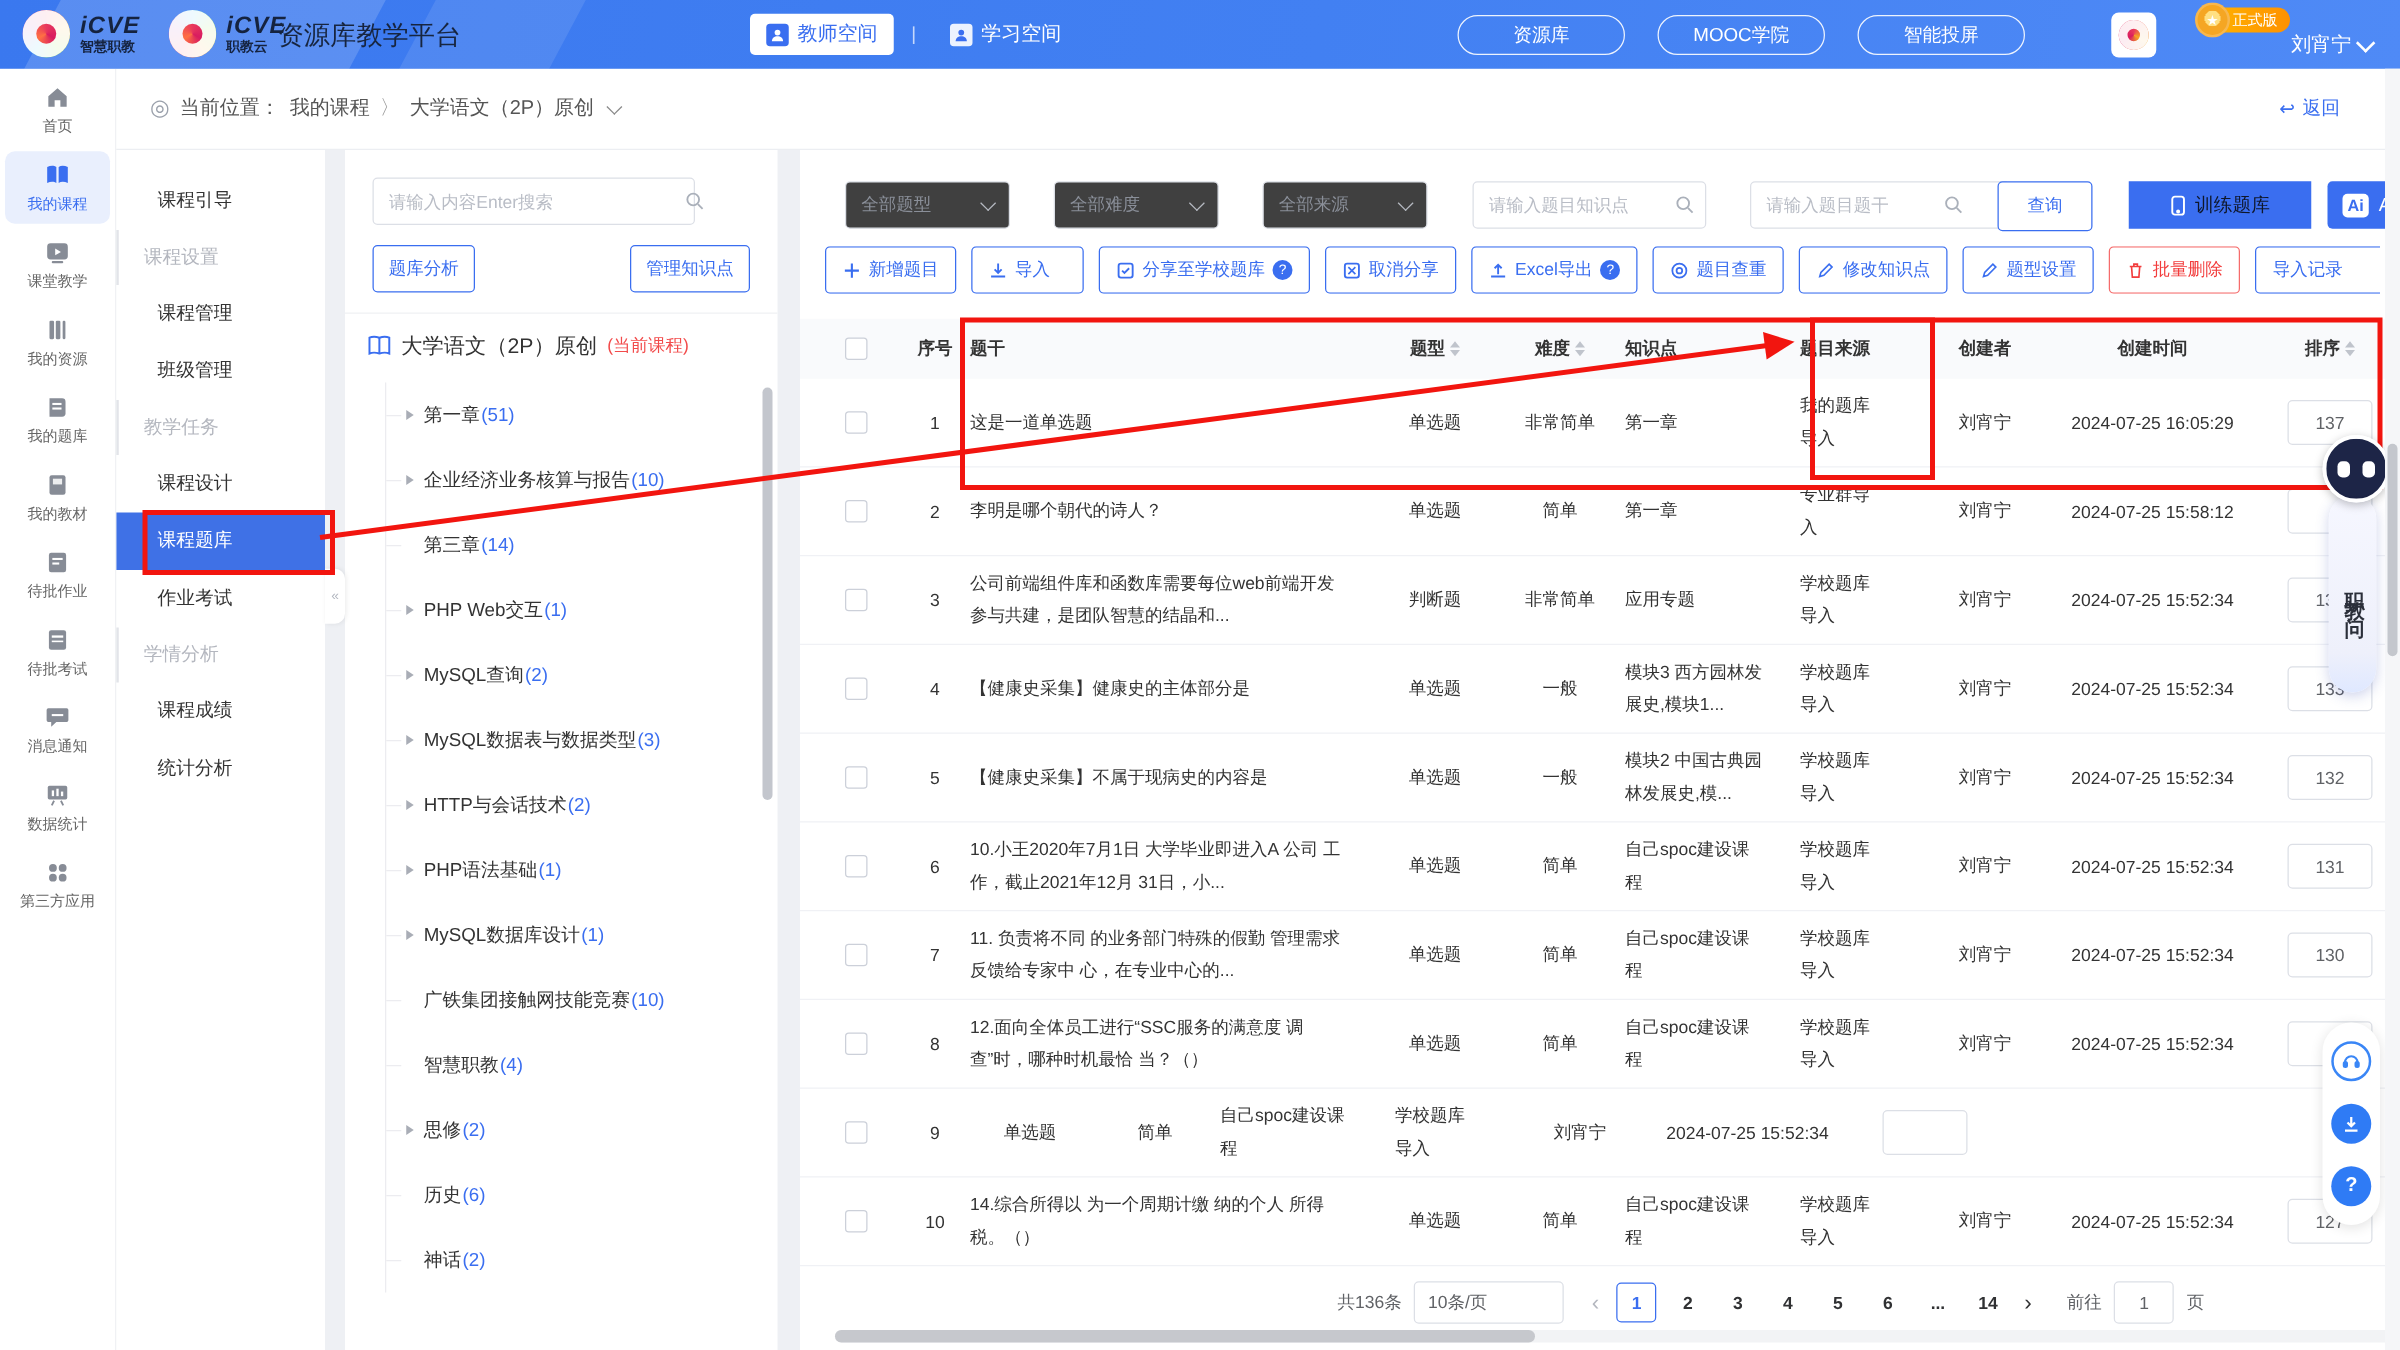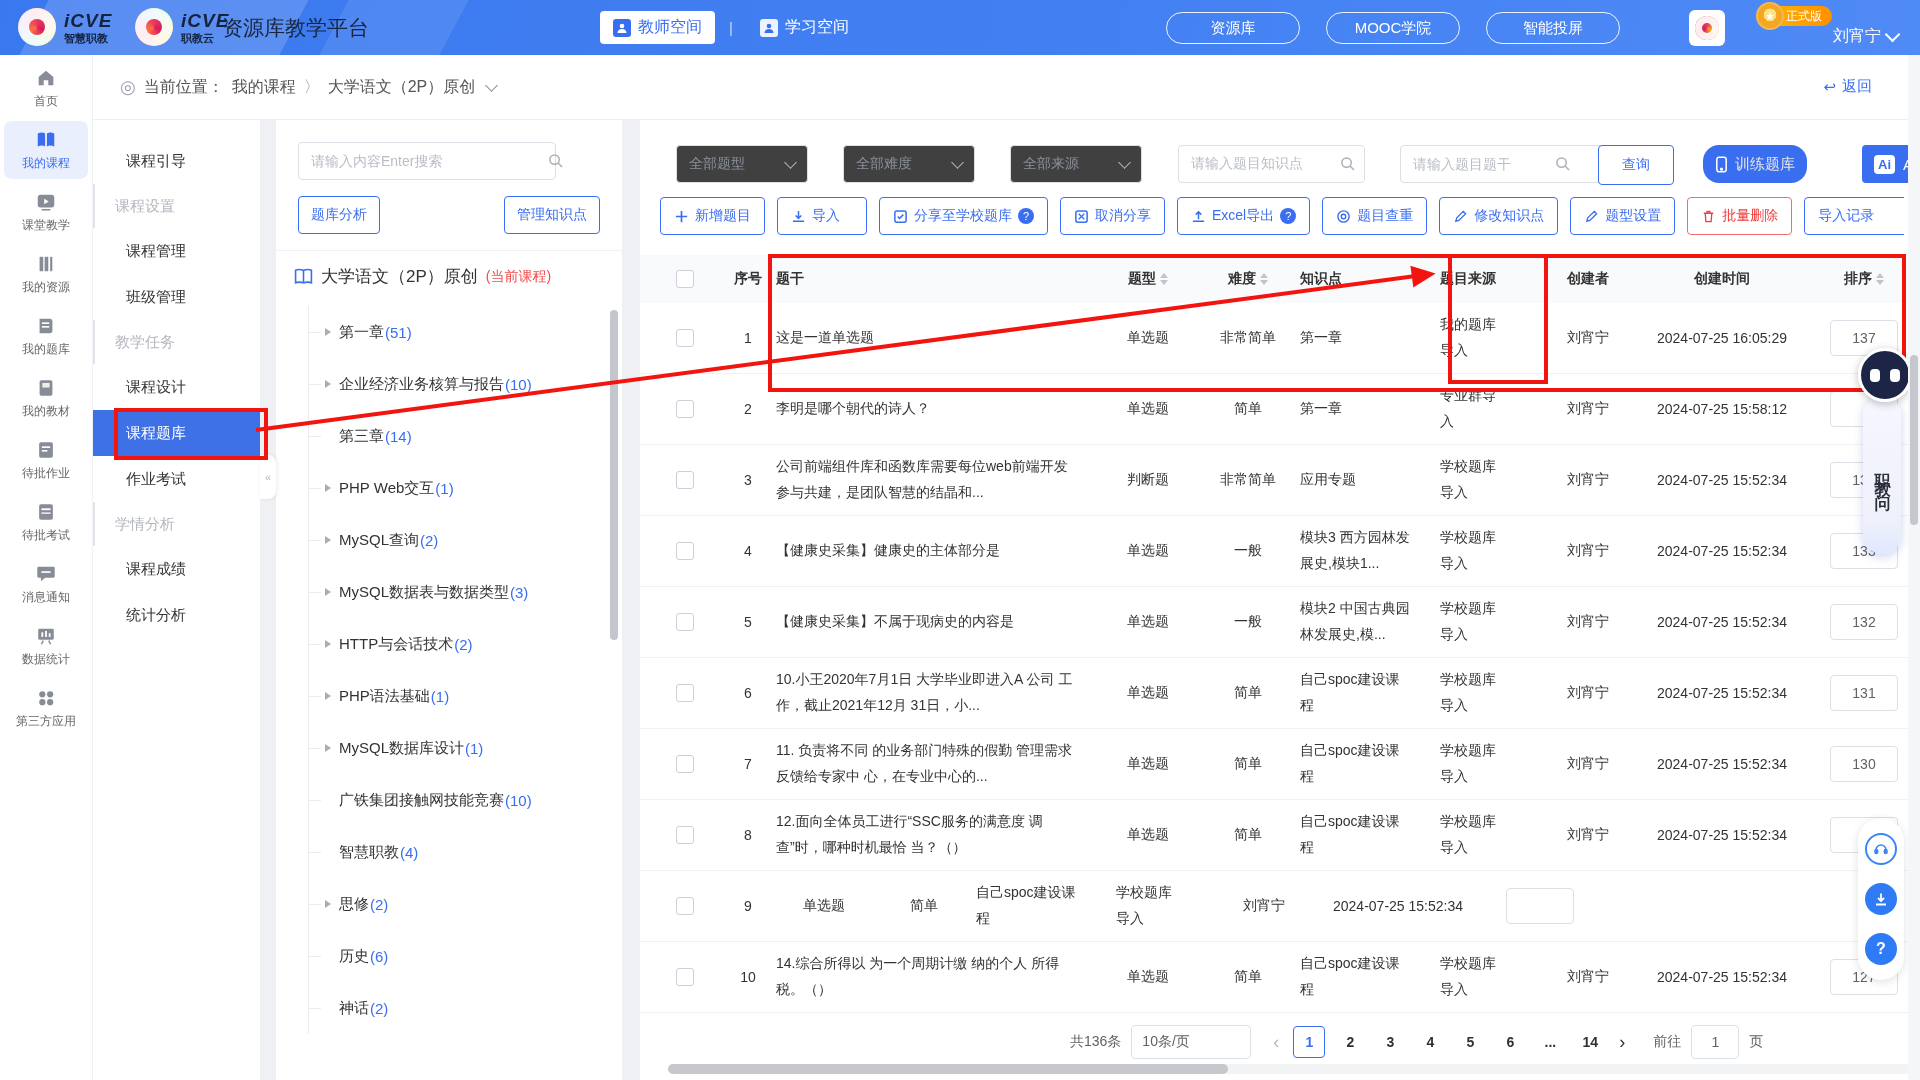--- a/index.html
+++ b/index.html
@@ -99,22 +99,22 @@
   .fsel{position:absolute;height:38px;border:1px solid #dcdfe6;border-radius:4px;background:#404040;
        display:flex;align-items:center;justify-content:space-between;padding:0 12px;font-size:14px;color:#8a8f99;
        box-sizing:border-box;cursor:pointer}
   .fsel .dchev2{width:8px;height:8px;border-right:1.6px solid #b6bac2;border-bottom:1.6px solid #b6bac2;transform:rotate(45deg);margin-top:-3px}
   .finp{position:absolute;height:38px;border:1px solid #dcdfe6;border-radius:4px;font-size:14px;color:#333;
        padding:0 30px 0 12px;box-sizing:border-box;outline:none}
   .finp::placeholder{color:#b9bdc6}
   .mag{color:#aab0ba}
   .qbtn{position:absolute;left:958px;top:25px;width:74px;height:38px;border:1px solid #3a6ef0;border-radius:4px;
        background:#fff;color:#3a6ef0;font-size:14px;display:flex;align-items:center;justify-content:center;cursor:pointer}
-  .trainbtn{position:absolute;left:1063px;top:25px;width:104px;height:38px;background:#3a6ef0;border-radius:16px;
-       color:#e5e5e5;font-size:15px;display:flex;align-items:center;justify-content:center;gap:7px;cursor:pointer}
+  .trainbtn{position:absolute;left:1063px;top:25px;width:146px;height:38px;background:#3a6ef0;border-radius:0;
+       color:#0f172a;font-size:15px;display:flex;align-items:center;justify-content:center;gap:7px;cursor:pointer}
   .aibtn{position:absolute;left:1222px;top:25px;width:110px;height:38px;background:#3a6ef0;border-radius:4px;
        color:#fff;font-size:15px;display:flex;align-items:center;gap:8px;padding-left:12px;cursor:pointer}
   .aibadge{background:#fff;color:#3a6ef0;font-weight:bold;font-size:13px;border-radius:4px;padding:2px 4px}
 
   .tools{position:absolute;left:20px;top:77px;width:1244px;display:flex;gap:12px;white-space:nowrap;overflow:hidden}
   .tbtn{flex:none;height:36px;border:1px solid #3a6ef0;border-radius:4px;background:#fff;color:#3a6ef0;
        font-size:14px;display:flex;align-items:center;gap:6px;padding:0 13px;cursor:pointer}
   .tbtn.red{border-color:#f56c6c;color:#f23c3c}
   .tbtn svg{width:15px;height:15px}
   .qmark{width:16px;height:16px;border-radius:50%;background:#3a6ef0;color:#fff;font-size:11px;
@@ -471,21 +471,21 @@
       <span class="dchev2"></span>
   </div>
   <div class="fsel" style="left:203px;top:25px;width:132px">
     <span>全部难度</span>
       <span class="dchev2"></span>
   </div>
   <div class="fsel" style="left:370px;top:25px;width:132px">
     <span>全部来源</span>
       <span class="dchev2"></span>
   </div>
-  <input class="finp" style="left: 538px; top: 25px; width: 187px; font-family: Liberation Serif, serif;" placeholder="请输入题目知识点">
+  <input class="finp" style="left: 538px; top: 25px; width: 187px;" placeholder="请输入题目知识点">
   <span class="mag abs" style="left:700px;top:36px">
     <svg width="15" height="15" viewBox="0 0 16 16" fill="none" stroke="#aab0ba" stroke-width="1.6">
         <circle cx="7" cy="7" r="5"></circle>
         <path d="M11 11 L15 15"></path>
       </svg>
   </span>
   <input class="finp" style="left: 760px; top: 25px; width: 208px;" placeholder="请输入题目题干">
   <span class="mag abs" style="left:915px;top:36px">
     <svg width="15" height="15" viewBox="0 0 16 16" fill="none" stroke="#aab0ba" stroke-width="1.6">
         <circle cx="7" cy="7" r="5"></circle>

